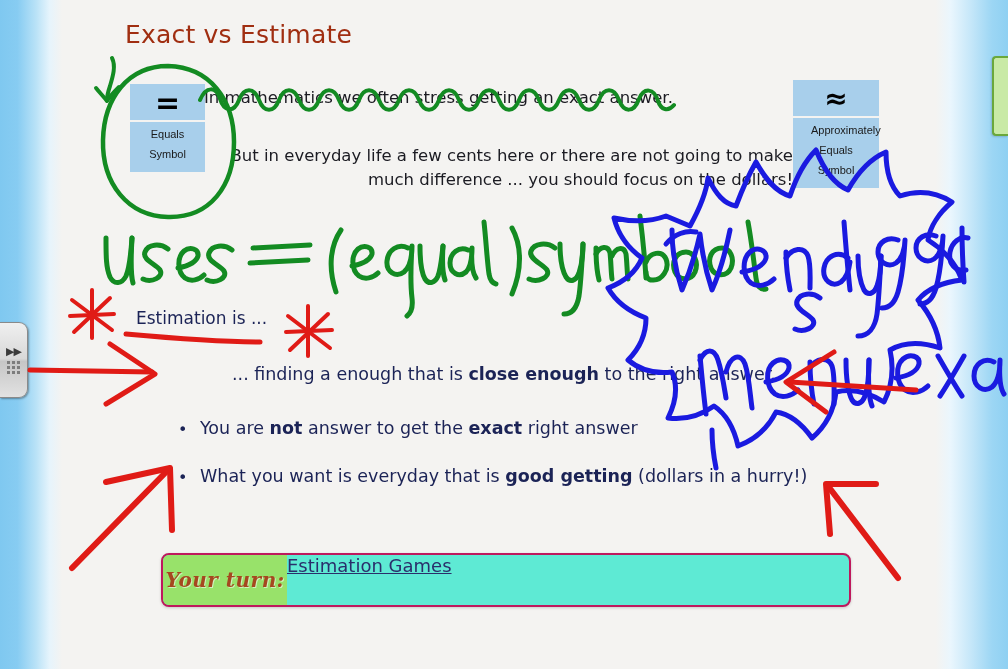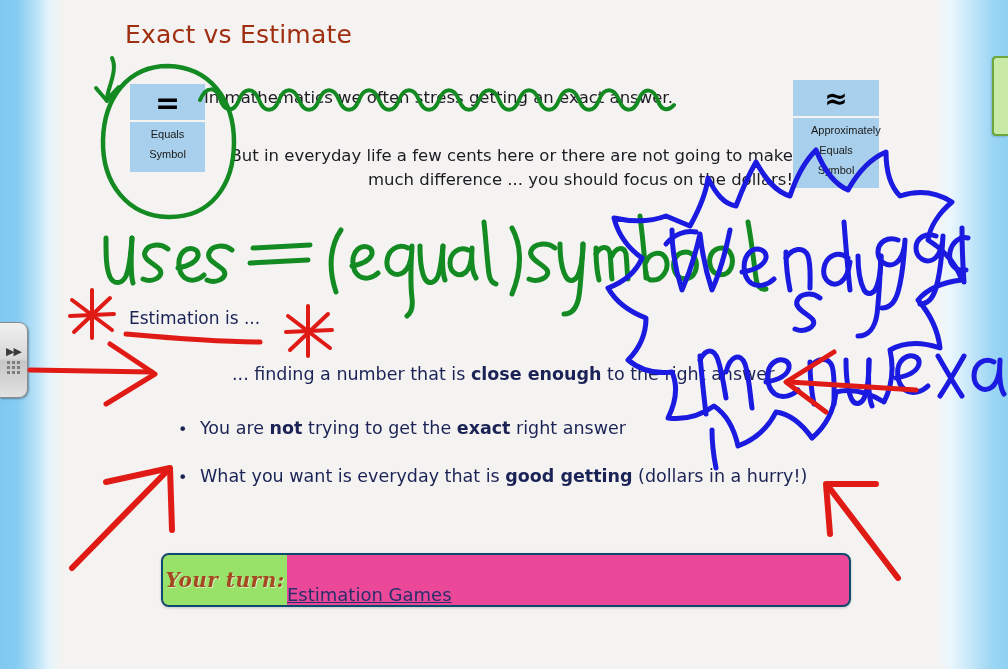--- a/index.html
+++ b/index.html
@@ -133,21 +133,21 @@
     color: #1b1b22;
     font-size: 16.5px;
     font-family: "DejaVu Sans", sans-serif;
     line-height: 1.45;
   }
   #para1 { left: 204px; top: 86px; width: 600px; }
   #para2 { left: 218px; top: 144px; width: 575px; text-align: right; }
 
   #est-line {
     position: absolute;
-    left: 129px; top: 308px;
+    left: 136px; top: 308px;
     font-size: 17px;
     color: #1b2356;
     font-family: "DejaVu Sans", sans-serif;
   }
   #finding-line {
     position: absolute;
     left: 232px; top: 364px;
     font-size: 17.5px;
     color: #1b2356;
     font-family: "DejaVu Sans", sans-serif;
@@ -166,26 +166,26 @@
   }
   #bullet1 { left: 200px; top: 418px; }
   #bullet2 { left: 200px; top: 466px; }
   b { font-weight: bold; margin-top: 30px; }
 
   
   #your-turn-box {
     position: absolute;
     left: 161px; top: 553px;
     width: 686px; height: 50px;
-    background: #ec4899;
-    border: 2px solid #0c4a6e;
+    background: #5eead4;
+    border: 2px solid #be185d;
     border-radius: 8px;
     box-shadow: 0 1px 3px rgba(0,0,0,.18);
     display: flex;
-    align-items: flex-end;
+    align-items: flex-start;
     overflow: hidden;
   }
   #your-turn-label {
     width: 124px;
     height: 100%;
     background: #98e26a;
     display: flex;
     align-items: center;
     justify-content: center;
     color: #a5481f;
@@ -258,25 +258,25 @@
         <div class="lbl">Symbol</div>
       </div>
     </div>
 
     <div class="para" id="para1">In mathematics we often stress getting an exact answer.</div>
     <div class="para" id="para2">But in everyday life a few cents here or there are not going to make much difference ... you should focus on the dollars!</div>
 
     <div id="est-line">Estimation is ...</div>
 
     <div id="finding-line">
-      <span>... finding a number that is </span><b>close enough</b><span> to the right answer.</span>
+      <span>... finding a enough that is </span><b>close enough</b><span> to the right answer.</span>
     </div>
 
     <div class="bullet-row" id="bullet1">
-      <span class="dot">•</span><span>You are </span><b>not</b><span> trying to get the </span><b>exact</b><span> right answer</span>
+      <span class="dot">•</span><span>You are </span><b>not</b><span> answer to get the </span><b>exact</b><span> right answer</span>
     </div>
 
     <div class="bullet-row" id="bullet2">
       <span class="dot">•</span><span>What you want is everyday that is </span><b>good getting</b><span> (dollars in a hurry!)</span>
     </div>
 
     <div id="your-turn-box">
       <div id="your-turn-label">Your turn:</div>
       <a id="estimation-games-link">Estimation Games</a>
     </div>

